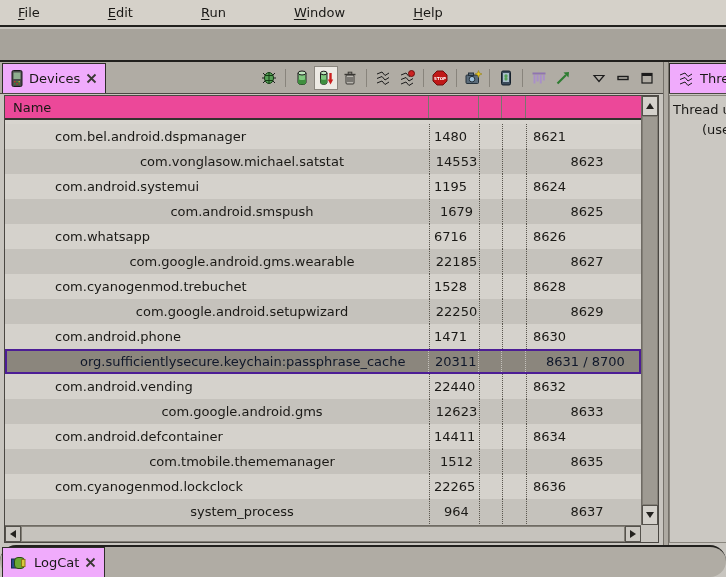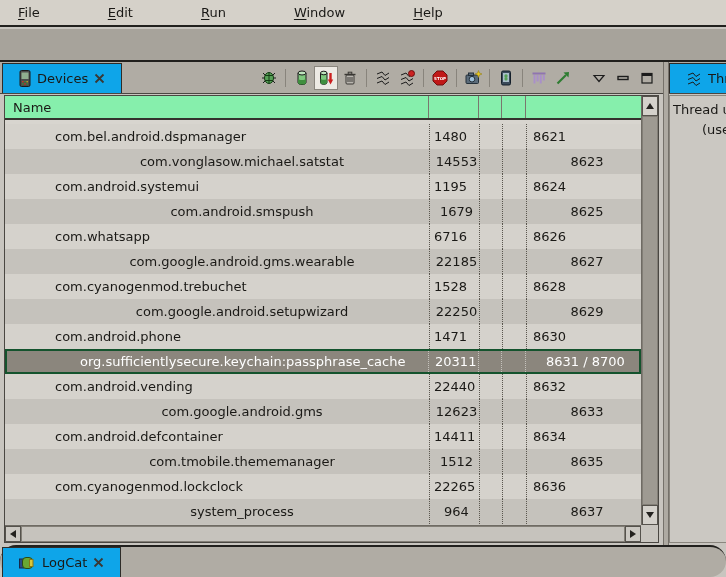--- a/index.html
+++ b/index.html
@@ -16,48 +16,48 @@
   
   .app-toolbar{position:absolute;left:0;top:29px;width:726px;height:31px;background:#a7a39b;
     border-bottom:2px solid #21201d;}
   
   .main{position:absolute;left:0;top:62px;width:726px;height:483px;display:flex;}
   .devices-panel{position:relative;width:663px;height:483px;background:#c8c5bf;overflow:hidden;}
   .splitter{width:6px;height:483px;background:#aeaaa2;border-left:1px solid #75716a;border-right:1px solid #75716a;box-sizing:border-box;}
   .threads-panel{position:relative;flex:1;height:483px;background:#c8c5bf;overflow:hidden;}
   
   .tabbar{position:relative;height:32px;background:#b0aca4;border-bottom:1px solid #4a4742;box-sizing:border-box;}
-  .tab{position:absolute;top:1px;height:30px;background:#0ea5e9;border:1px solid #2e2c28;border-bottom:none;
-    display:flex;align-items:center;gap:6px;padding:0 16px;box-sizing:border-box;}
+  .tab{position:absolute;top:1px;height:30px;background:#f0abfc;border:1px solid #2e2c28;border-bottom:none;
+    display:flex;align-items:center;gap:6px;padding:0 8px;box-sizing:border-box;}
   .tab .tab-label{white-space:nowrap;}
   .tab-close{display:flex;align-items:center;cursor:default;}
   
   .tb-icons{position:absolute;right:4px;top:4px;display:flex;align-items:center;height:24px;}
   .tbtn{width:24px;height:24px;display:flex;align-items:center;justify-content:center;border:1px solid transparent;box-sizing:border-box;}
   .tbtn.active{background:#edeae4;border:1px solid #8a867e;}
   .tsep{width:1px;height:18px;background:#88847c;margin:0 4px;}
   .tgap{width:12px;}
   
   .table-frame{position:absolute;left:4px;top:33px;width:655px;height:448px;border:1px solid #4a4742;background:#c8c5bf;box-sizing:border-box;}
-  .thead{position:absolute;left:0;top:0;width:636px;height:24px;display:flex;background:#86efac;border-bottom:2px solid #34322e;box-sizing:border-box;}
+  .thead{position:absolute;left:0;top:0;width:636px;height:24px;display:flex;background:#ec4899;border-bottom:2px solid #34322e;box-sizing:border-box;}
   .hcell{height:100%;box-sizing:border-box;border-right:1px solid #7a766e;display:flex;align-items:center;}
   .hcell.col-name{padding-left:8px;}
   .partial-row{position:absolute;left:0;top:24px;width:636px;height:4px;background:#d8d5cf;}
   .tbody{position:absolute;left:0;top:28px;width:636px;}
   .trow{display:flex;height:25px;line-height:25px;box-sizing:border-box;}
   .trow.even{background:#d5d2cc;}
   .trow.odd{background:#c5c2bc;text-align:center;}
   .cell{height:100%;box-sizing:border-box;overflow:hidden;white-space:nowrap;}
   .cell + .cell{border-left:1px dotted #5a564e;}
   .col-name{width:424px;padding-left:50px;}
   .col-pid{width:50px;padding-left:4px;}
   .col-a{width:23px;}
   .col-b{width:24px;}
   .col-port{width:115px;padding-left:6px;}
-  .trow.selected{background:#8b867d;color:#ffffff;border:2px solid #14532d;line-height:21px;}
+  .trow.selected{background:#8b867d;color:#0f172a;border:2px solid #4c1d95;line-height:21px;}
   .trow.selected .cell + .cell{border-left-color:#c5c2bc;}
   
   .vscroll{position:absolute;right:0;top:0;width:17px;height:429px;background:#98948c;border-left:1px solid #6f6b64;box-sizing:border-box;}
   .vscroll .btn{position:absolute;left:0;width:16px;height:20px;background:#d4d1cb;border:1px solid #55524c;box-sizing:border-box;display:flex;align-items:center;justify-content:center;}
   .vscroll .btn.up{top:0;}
   .vscroll .btn.down{bottom:0;}
   .vscroll .thumb{position:absolute;left:0;top:20px;width:16px;height:389px;background:#9e9a92;border:1px solid #827e76;box-sizing:border-box;}
   .hscroll{position:absolute;left:0;bottom:0;width:636px;height:17px;background:#98948c;border-top:1px solid #6f6b64;box-sizing:border-box;}
   .hscroll .btn{position:absolute;top:0;width:16px;height:16px;background:#cbc8c2;border:1px solid #55524c;box-sizing:border-box;display:flex;align-items:center;justify-content:center;}
   .hscroll .btn.left{left:0;}

